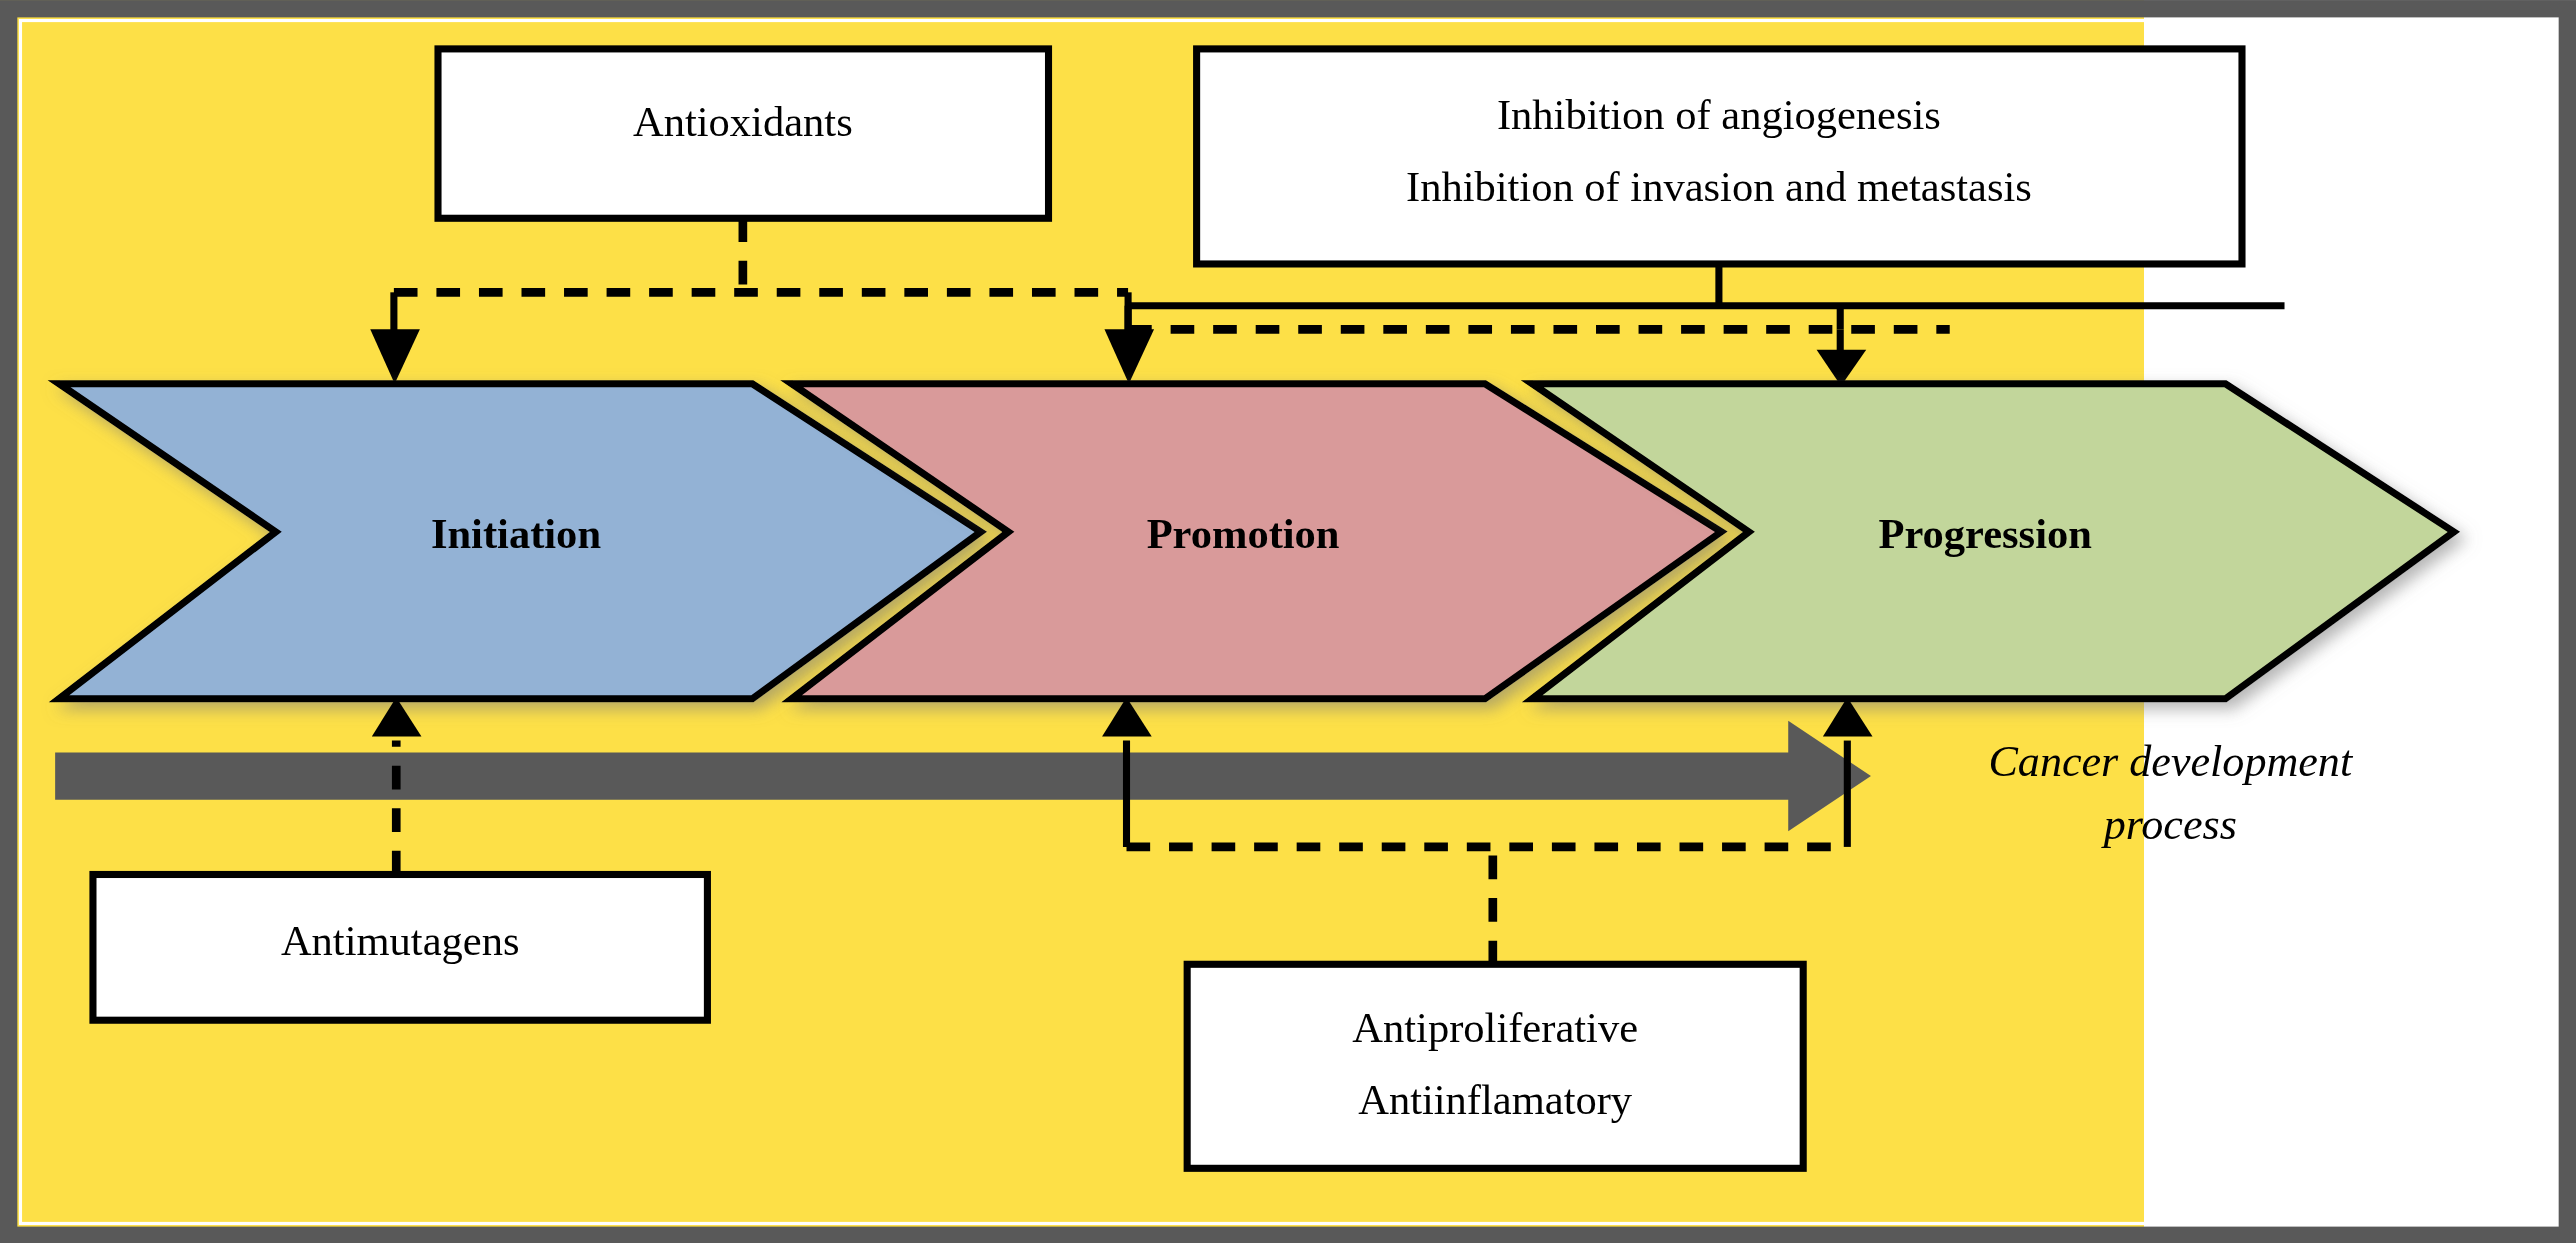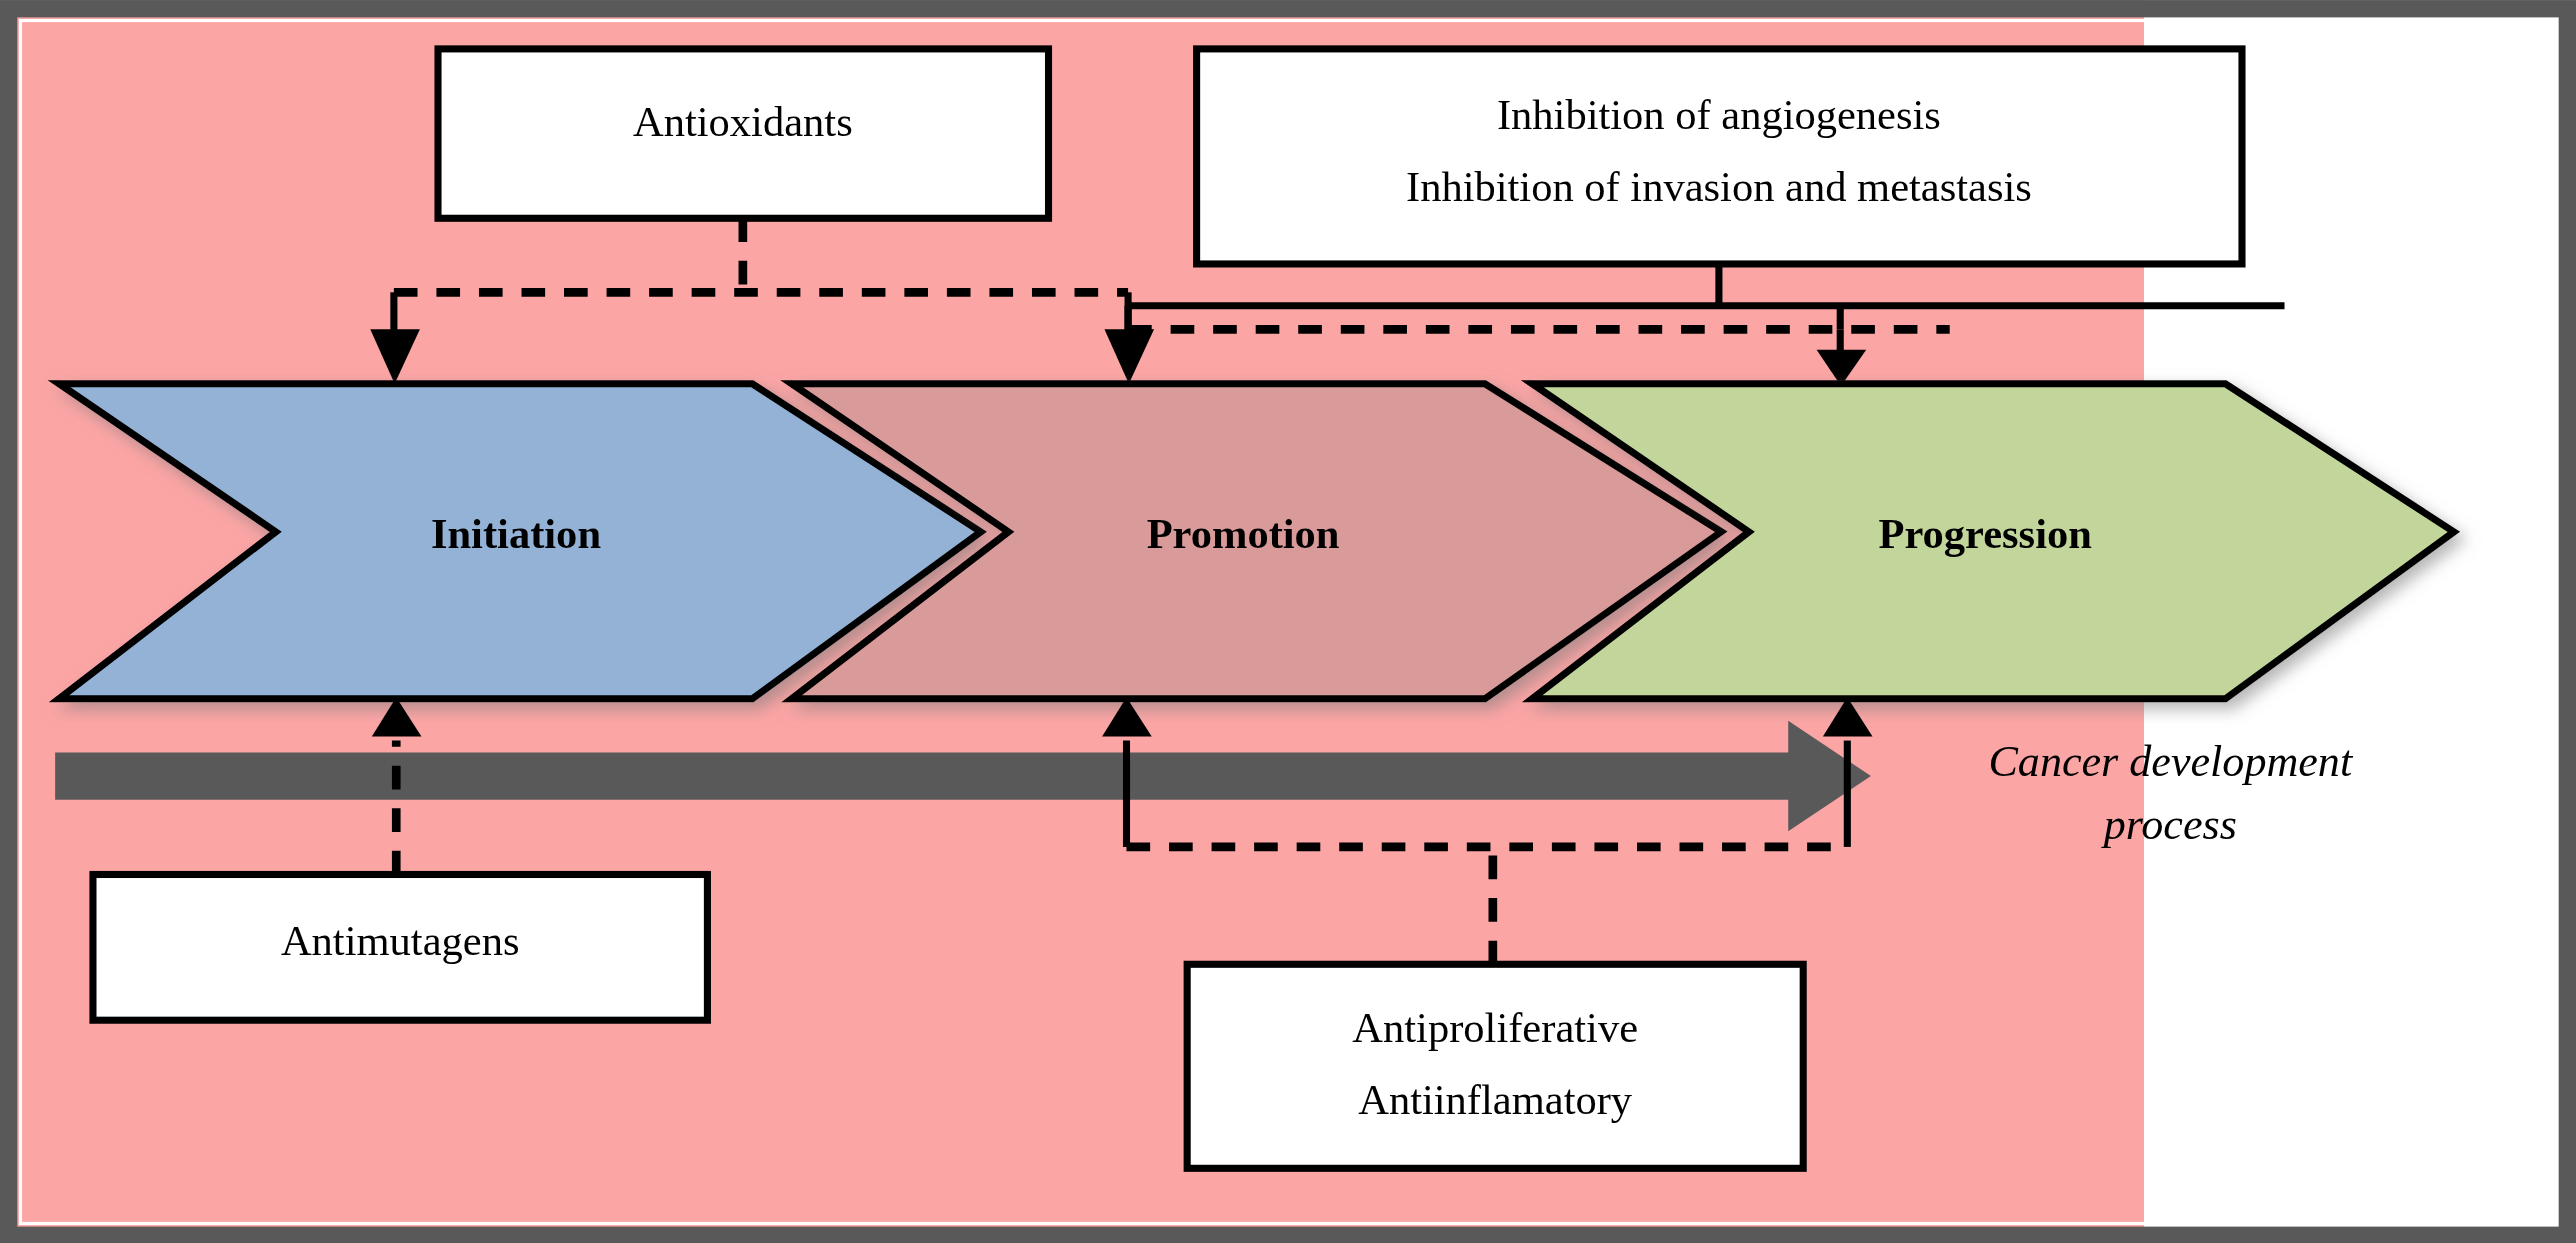--- a/index.html
+++ b/index.html
@@ -2,21 +2,21 @@
 <html style="font-size:12.6px"><head>
 <meta charset="utf-8">
 <title>Cancer development process diagram</title>
 <style>
   html,body{margin:0;padding:0;background:#ffffff;}
   body{
     width:2576px;height:1244px;
     font-family:"Liberation Serif","DejaVu Serif",serif;
     overflow:hidden;
   }
-  #stage{position:relative;width:2144px;height:1244px;background:#fca5a5;}
+  #stage{position:relative;width:2144px;height:1244px;background:#fde047;}
   #diagram{position:absolute;left:0;top:0;width:2576px;height:1244px;display:block;}
 
   .frame-outer{fill:none;stroke:#595959;stroke-width:22;}
   .frame-inner{fill:none;stroke:#ffffff;stroke-width:4;}
 
   .label-box{fill:#ffffff;stroke:#000000;stroke-width:9;}
 
   .box-text{
     font-family:"Liberation Serif","DejaVu Serif",serif;
     font-size:54px;

